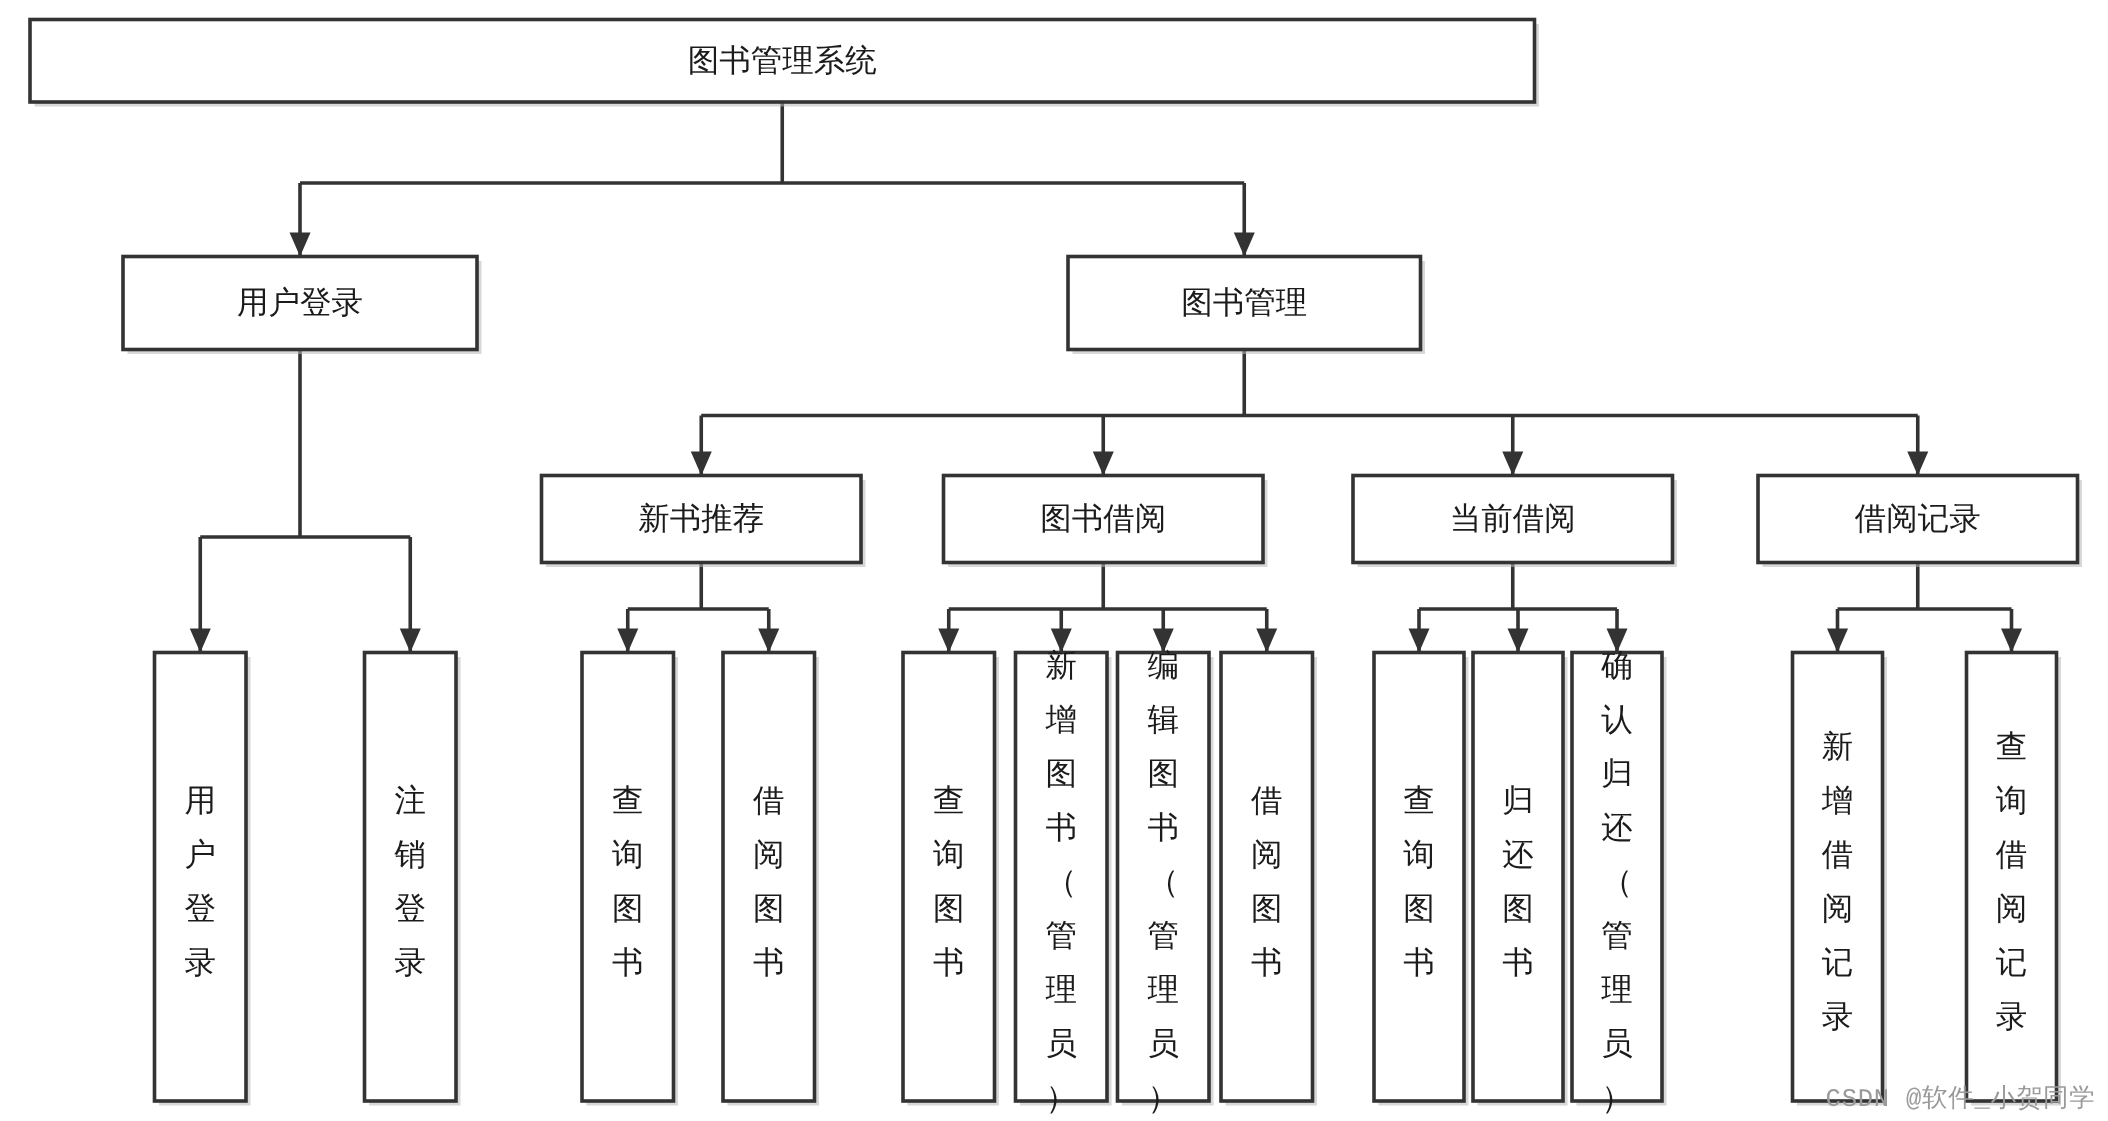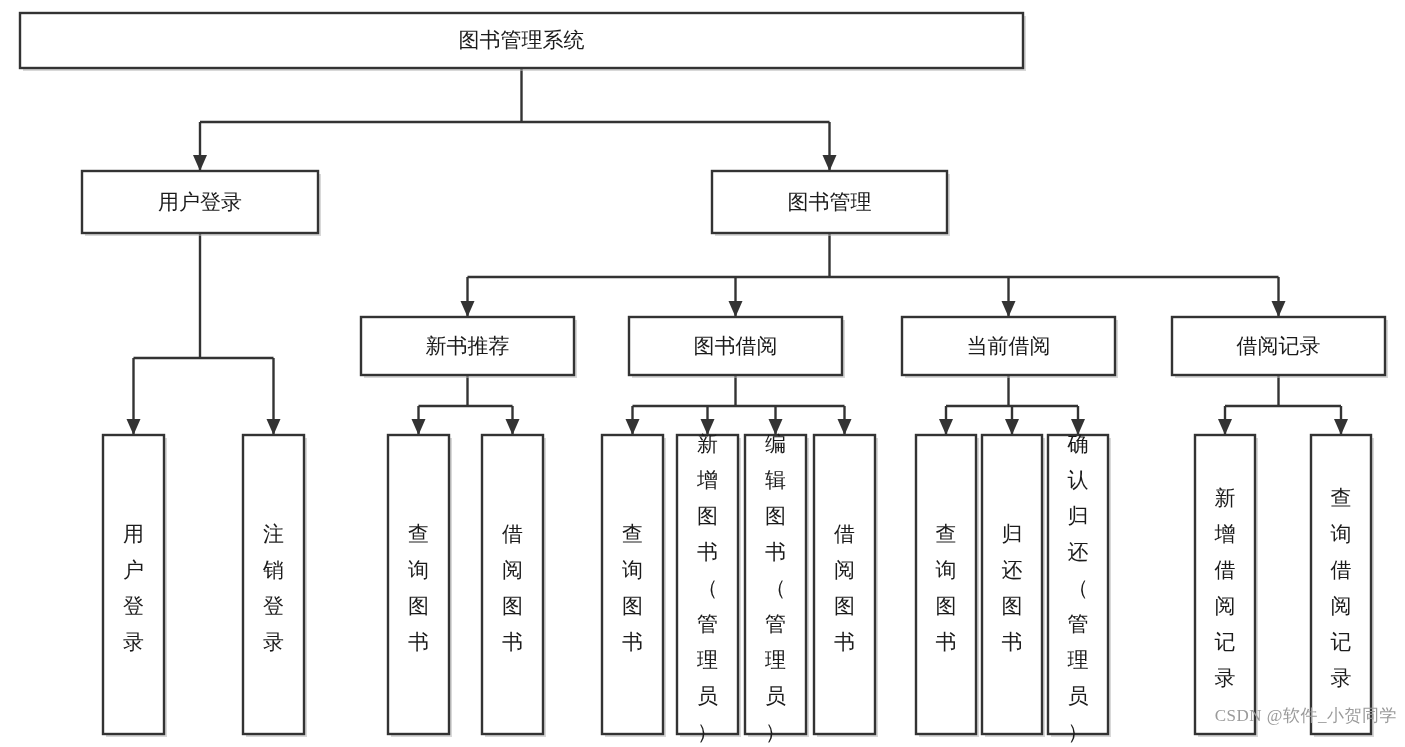--- a/index.html
+++ b/index.html
@@ -53,22 +53,22 @@
   }
   .node-label-vertical {
     fill: #1b1b1b;
     font-family: "Liberation Sans", "DejaVu Sans", sans-serif;
     font-size: 21px;
     text-anchor: middle;
   }
   .watermark {
     position: absolute;
     right: 8px;
-    bottom: 20px;
-    font-family: Liberation Serif, serif;
+    bottom: 4px;
+    font-family: Liberation Mono, monospace;
     font-size: 17px;
     color: #9a9a9a;
     letter-spacing: 0.5px;
     white-space: nowrap;
     pointer-events: none;
   }
 </style>
 </head>
 <body>
 

